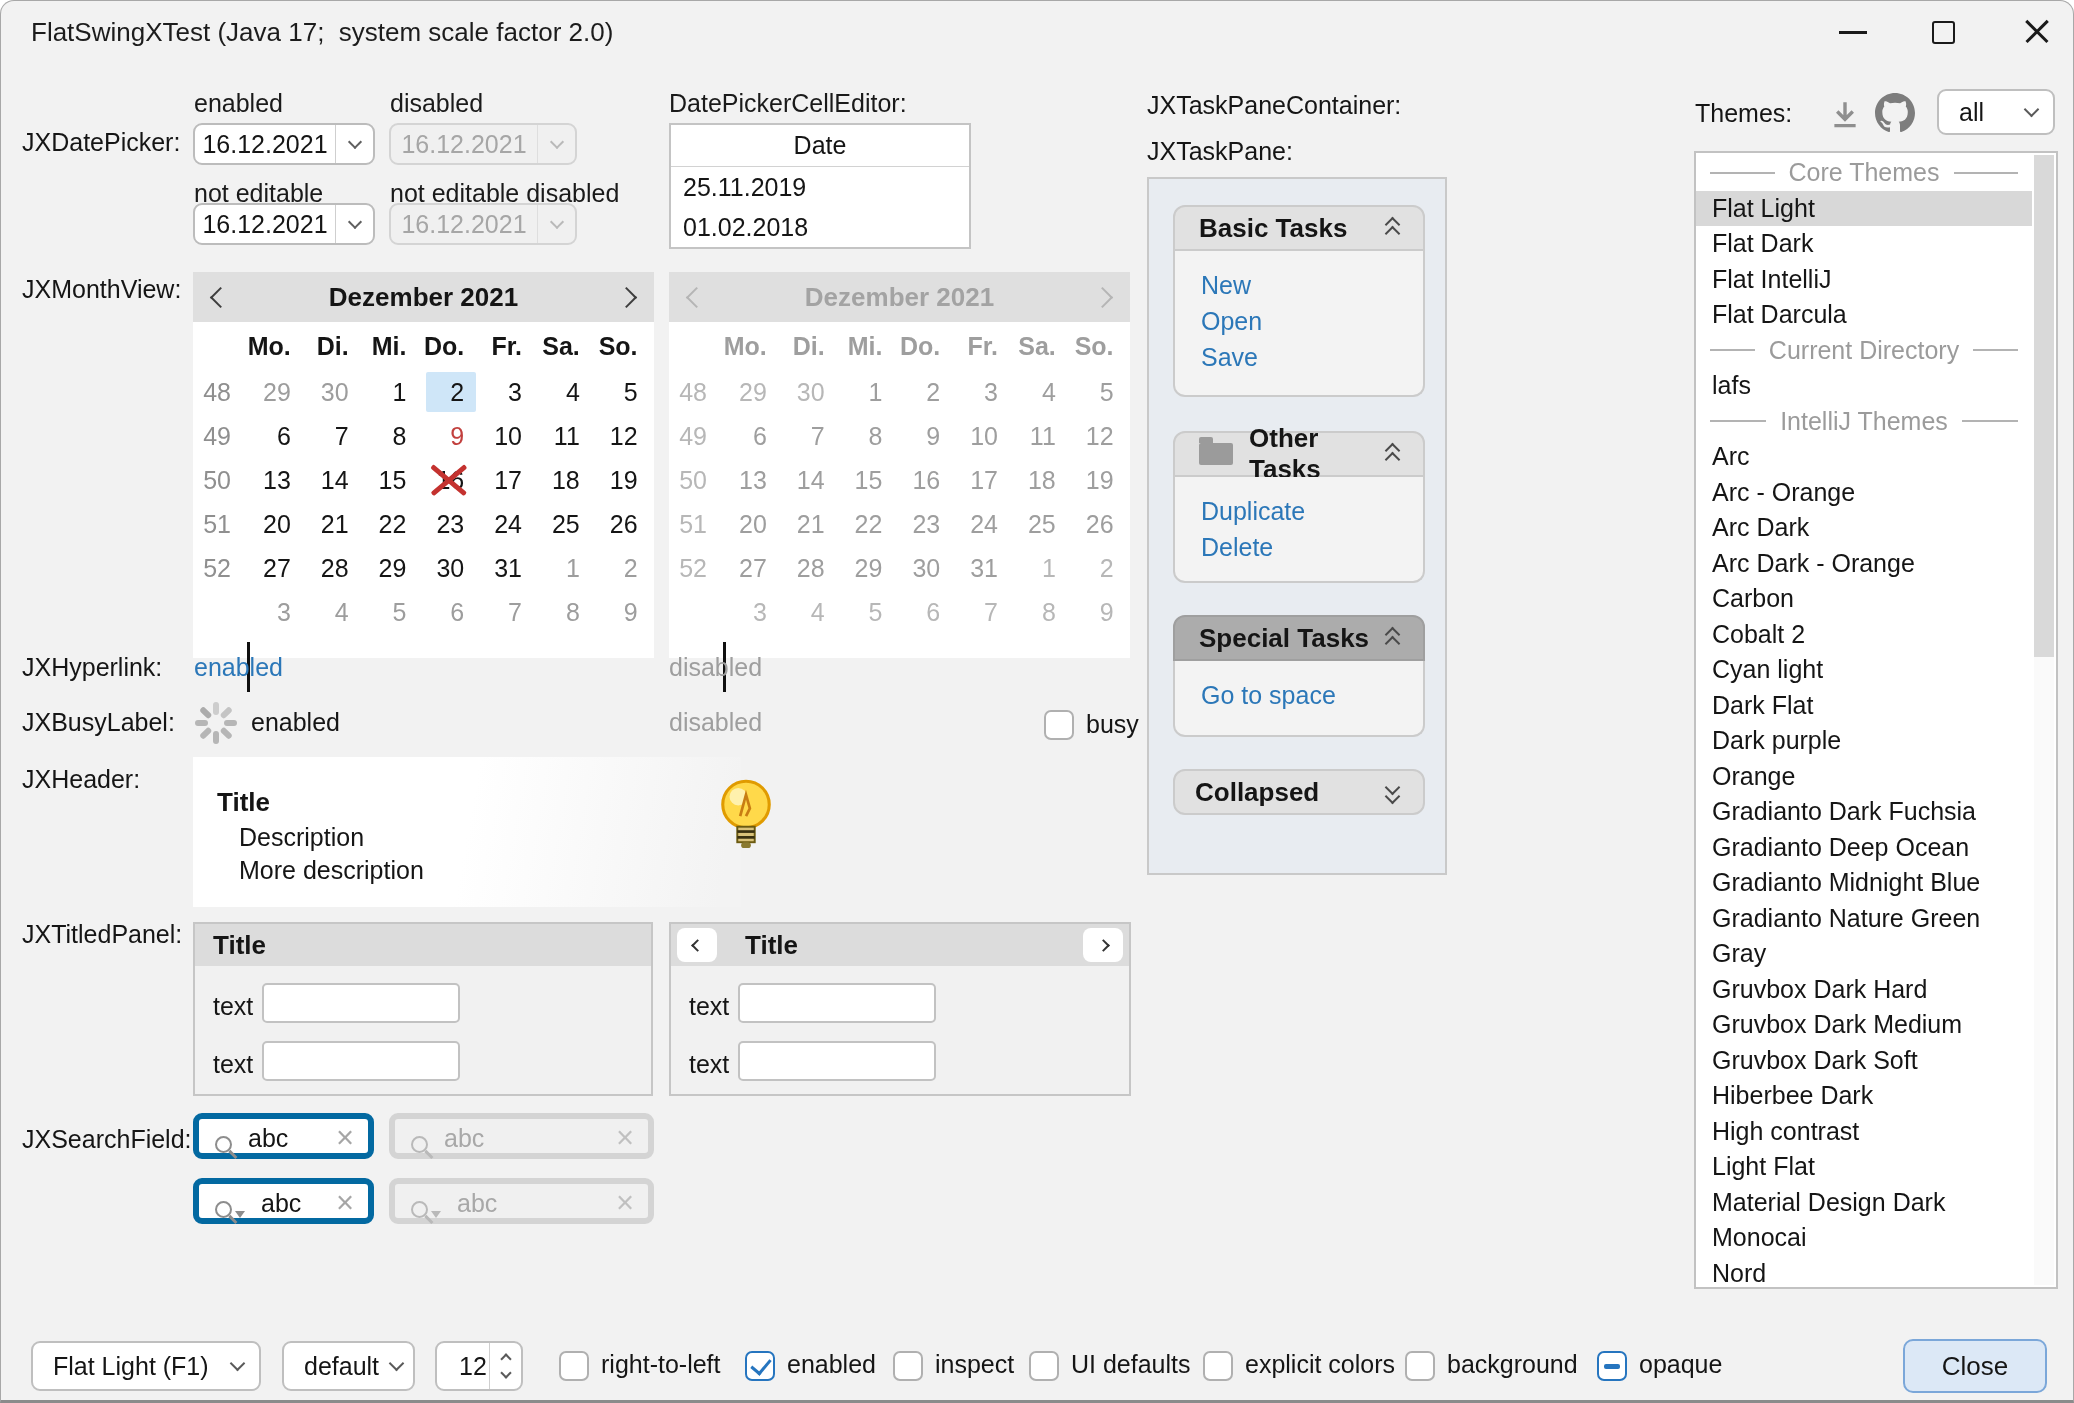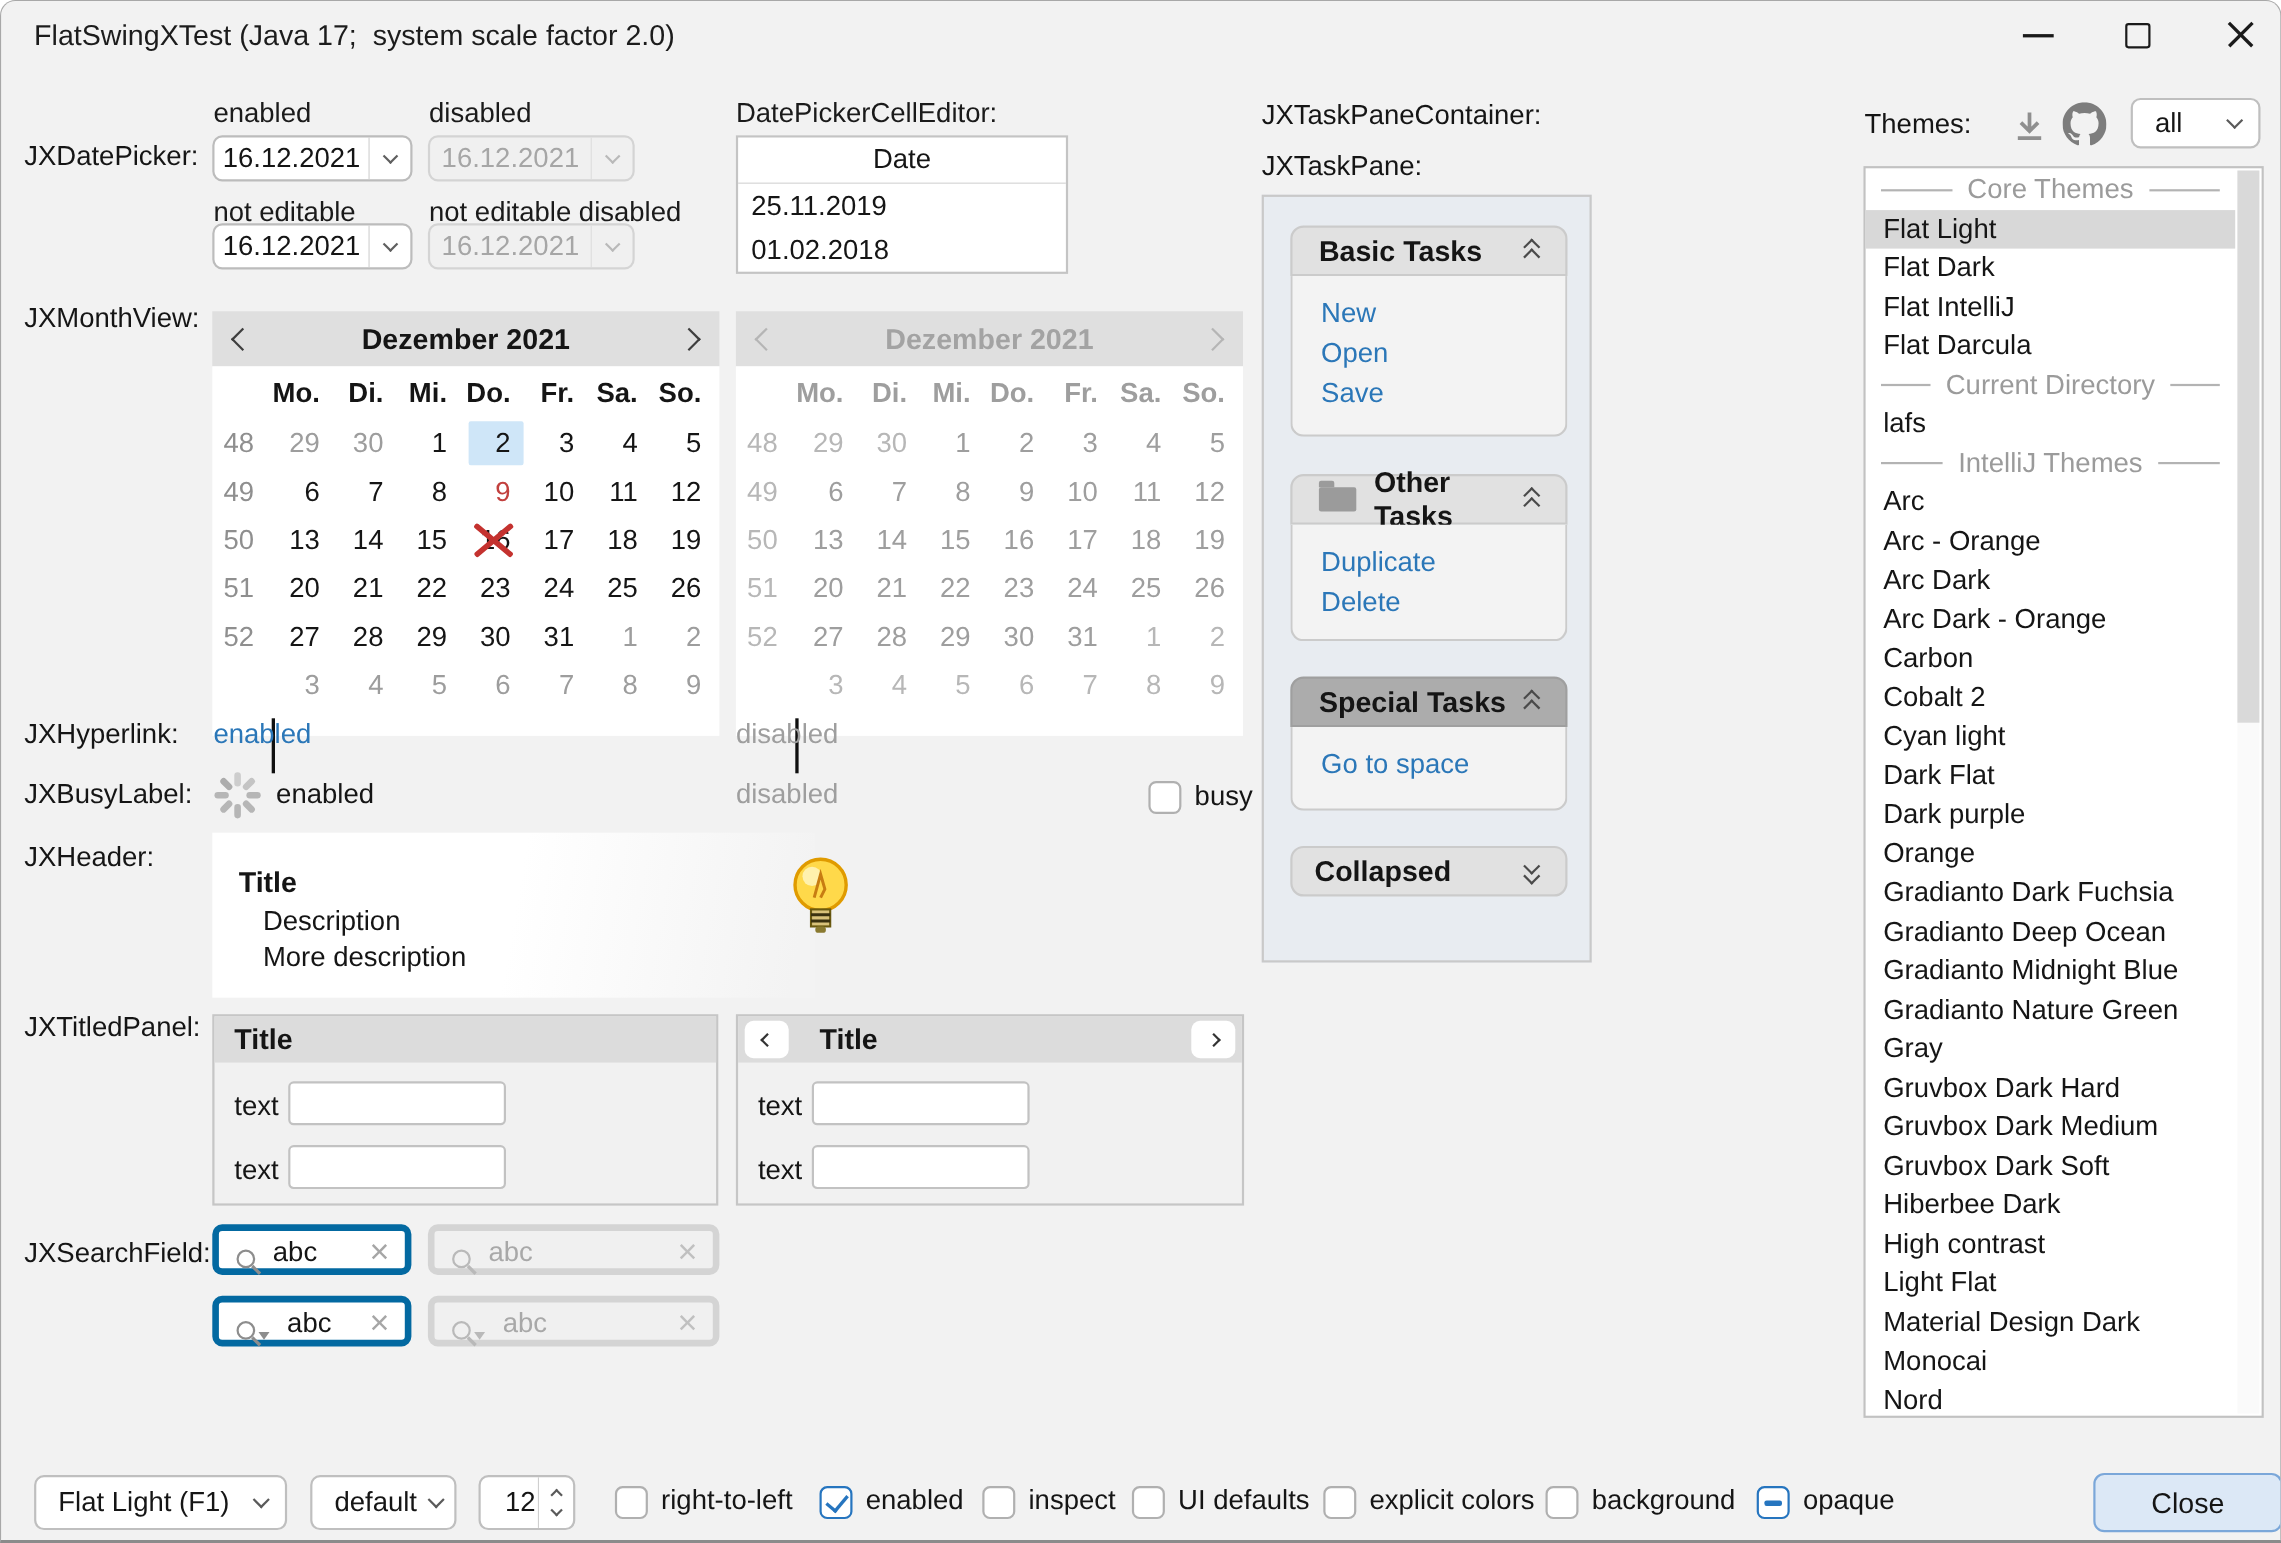--- a/index.html
+++ b/index.html
@@ -51,21 +51,21 @@
   .picker.disabled .ptext{color:#a6a6a6;}
   .picker.disabled .parrow{border-left-color:#dedede;}
   .picker.disabled .parrow .chev{border-color:#b9b9b9;}
 
   
   .dtable{position:absolute;left:668px;top:122px;width:302px;height:126px;background:#fff;border:2px solid #c4c4c4;}
   .dtable .th{height:42px;display:flex;align-items:center;justify-content:center;border-bottom:1.5px solid #d2d2d2;}
   .dtable .tr{height:40px;display:flex;align-items:center;padding-left:12px;}
 
   
-  .cal{position:absolute;top:282px;width:461px;height:386px;}
+  .cal{position:absolute;top:271px;width:461px;height:386px;}
   .cal-header{position:relative;height:50px;background:#dfdfdf;display:flex;align-items:center;justify-content:center;font-weight:bold;font-size:26px;}
   .cal-header .chev{width:15px;height:15px;border-width:2.6px;border-color:#3e3e3e;position:absolute;top:18px;}
   .cal-header .prev{left:20px;} .cal-header .next{right:20px;}
   .cal-body{position:absolute;top:50px;left:0;width:461px;height:336px;background:#fff;}
   .cal-dow,.cal-grid{display:grid;grid-template-columns:56px repeat(7,57.8px);}
   .cal-dow{height:48px;}
   .cal-grid{grid-auto-rows:44px;}
   .dowc{display:flex;align-items:center;justify-content:flex-end;padding-right:16px;font-weight:bold;font-size:25px;}
   .wnum{display:flex;align-items:center;justify-content:flex-end;padding-right:18px;color:#8f8f8f;font-size:25px;}
   .day{display:flex;align-items:center;justify-content:flex-end;padding-right:4px;}
@@ -155,21 +155,21 @@
   .theme-sep{height:35.5px;display:flex;align-items:center;gap:14px;padding:0 14px;color:#9b9b9b;font-size:25px;}
   .theme-sep .line{flex:1;height:2px;background:#b3b3b3;}
   .vscroll{position:absolute;top:2px;right:2px;bottom:2px;width:20px;background:#fafafa;}
   .vscroll .thumb{position:absolute;left:0;top:0;width:20px;height:502px;background:#d9d9d9;}
 
   
   .spinner{position:absolute;left:434px;top:1340px;width:88px;height:50px;background:#fff;border:2px solid #bfbfbf;border-radius:9px;display:flex;}
   .spinner .val{flex:1;display:flex;align-items:center;padding-left:22px;}
   .spinner .btns{width:32px;border-left:1px solid #cfcfcf;display:flex;flex-direction:column;align-items:center;justify-content:center;gap:6px;}
   .spinner .chev{width:8px;height:8px;border-width:2.2px;border-color:#5a5a5a;}
-  .close-btn{position:absolute;left:1902px;top:1338px;width:172px;height:54px;background:var(--closebg);
+  .close-btn{position:absolute;left:1902px;top:1338px;width:144px;height:54px;background:var(--closebg);
              border:2.5px solid var(--closebd);border-radius:10px;display:flex;align-items:center;justify-content:center;font-size:26px;}
 </style>
 </head>
 <body>
 
 <div id="window">
 
   <div class="titlebar">
     <span class="title-text">FlatSwingXTest (Java 17;  system scale factor 2.0)</span>
     <div class="win-btn" style="left:1817px;">

